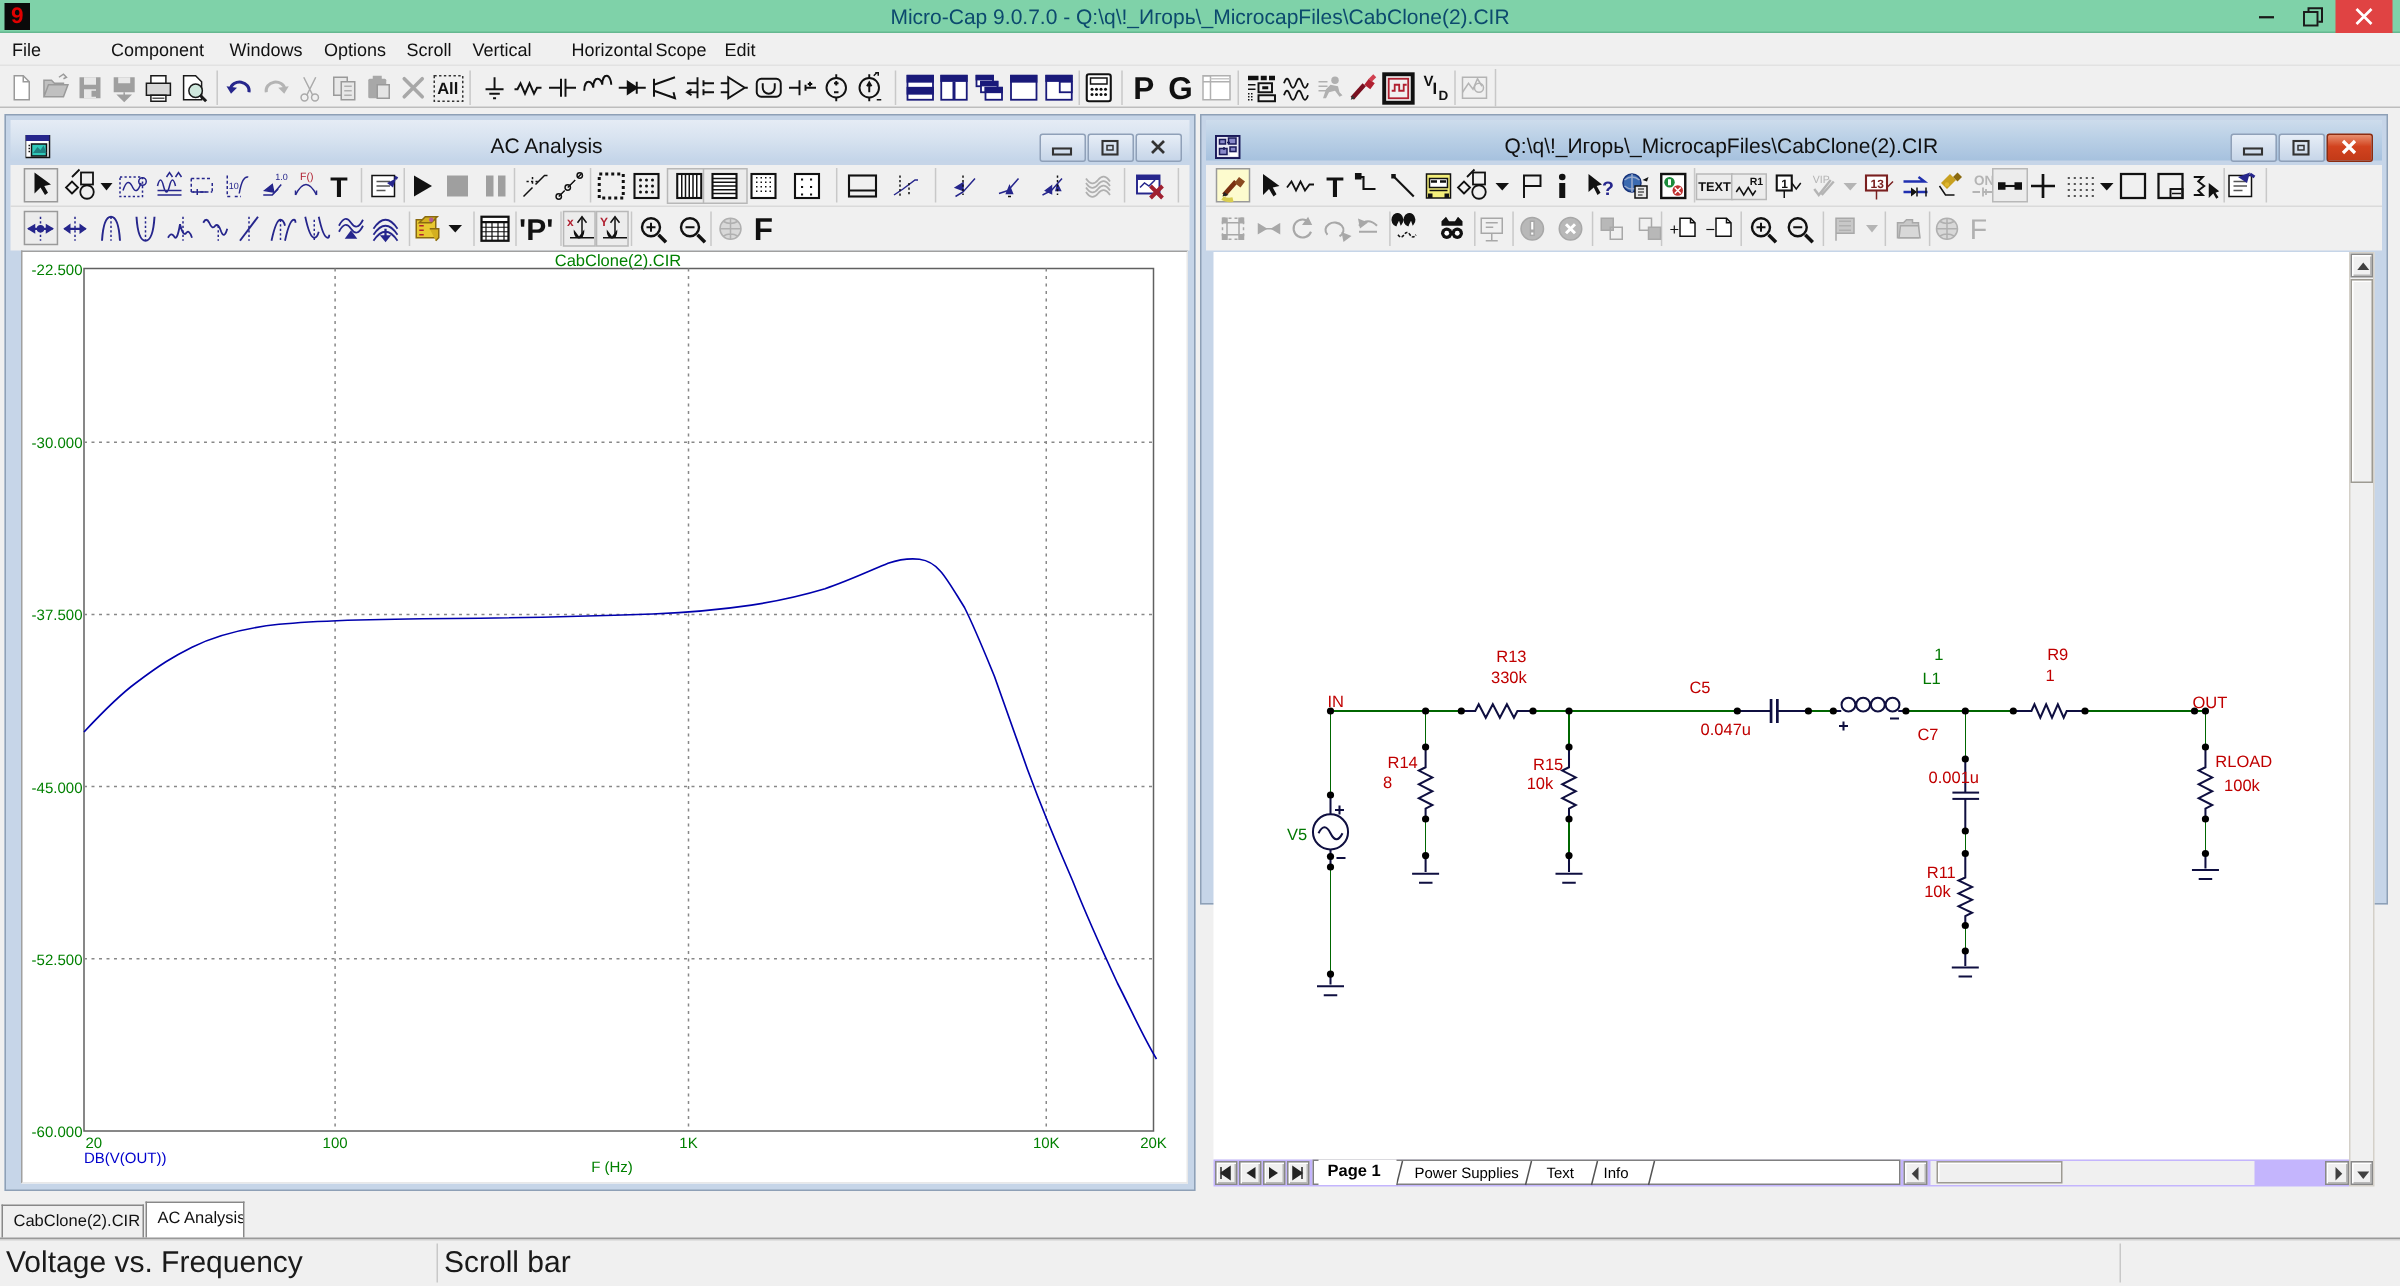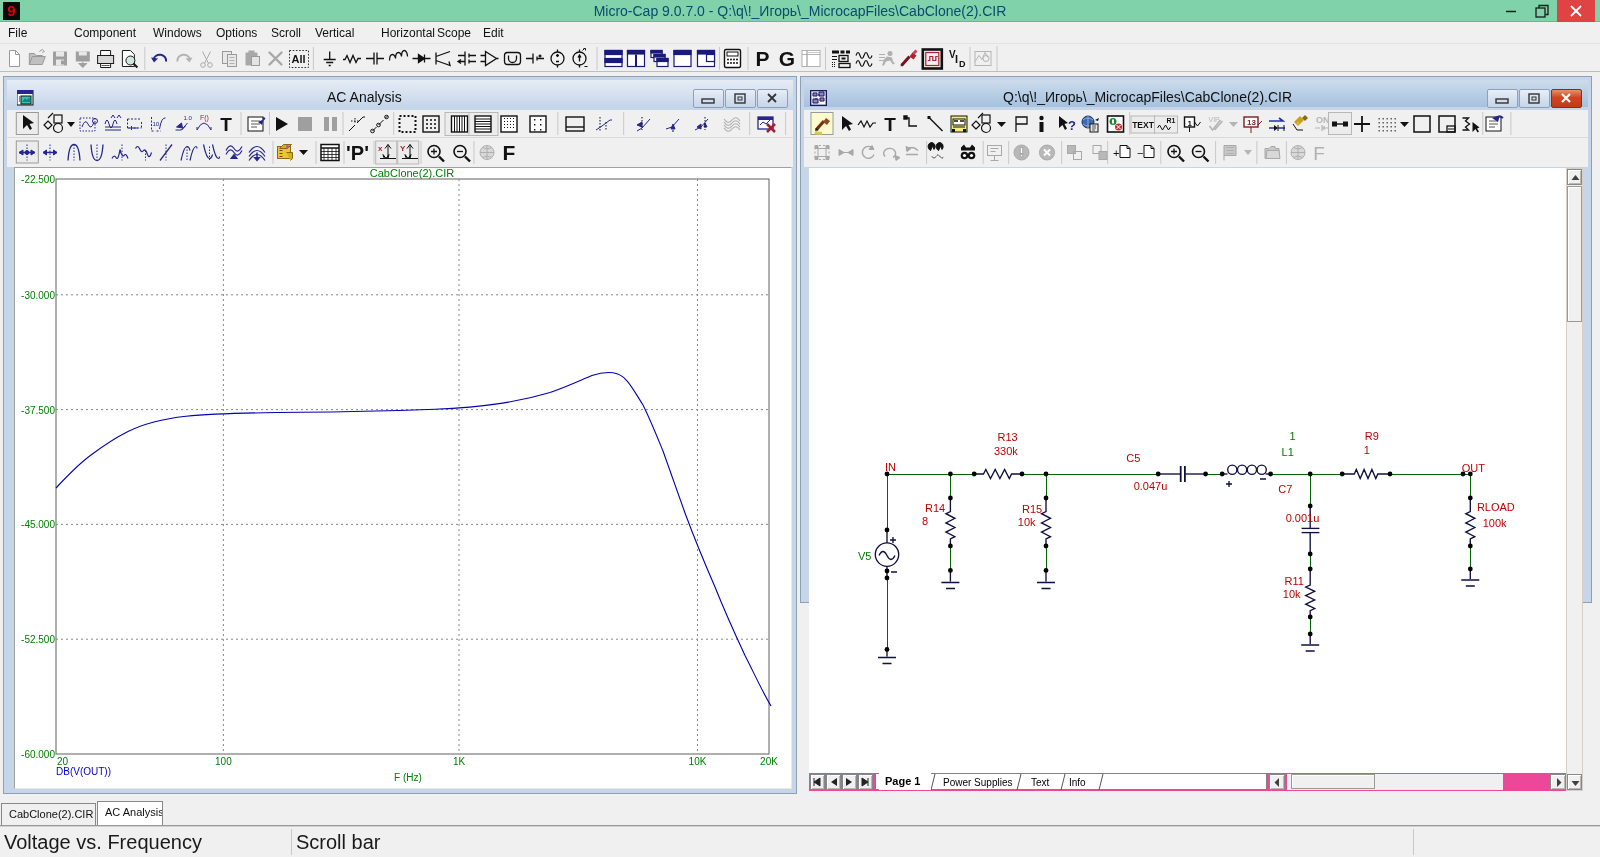--- a/index.html
+++ b/index.html
@@ -945,21 +945,21 @@
     <div style="position:absolute; left:765px; top:91px; width:17px; height:623px; background:#f0f0f0; border:1px solid #d4d0c8;">
       <div class="sbtn" style="position:absolute;left:0;top:0;width:15px;height:16px;"><svg width="15" height="16">
             <path d="M7.5,5 l4,5 h-8 z" fill="#404040"></path>
           </svg></div>
       <div style="position:absolute;left:0;top:17px;width:15px;height:136px;background:#f0f0f0;border:1px solid #9d9a92;box-shadow:inset 1px 1px 0 #fff;"></div>
       <div class="sbtn" style="position:absolute;left:0;bottom:0;width:15px;height:16px;"><svg width="15" height="16">
             <path d="M3.5,6 h8 l-4,5 z" fill="#404040"></path>
           </svg></div>
     </div>
 
-    <div style="position:absolute; left:8px; top:696px; width:757px; height:18px; background:#ec4899; font-size:11px; white-space:nowrap;">
+    <div style="position:absolute; left:8px; top:696px; width:757px; height:18px; background:#c4b5fd; font-size:11px; white-space:nowrap;">
       <div class="sbtn" style="position:absolute;left:1px;top:1px;width:15px;height:16px;"><svg width="13" height="14">
             <path d="M3,7 l6,-4 v8 z M3,3 v8" fill="#222" stroke="#222"></path>
           </svg></div>
       <div class="sbtn" style="position:absolute;left:17px;top:1px;width:15px;height:16px;"><svg width="13" height="14">
             <path d="M4,7 l6,-4 v8 z" fill="#222"></path>
           </svg></div>
       <div class="sbtn" style="position:absolute;left:33px;top:1px;width:15px;height:16px;"><svg width="13" height="14">
             <path d="M9,7 l-6,-4 v8 z" fill="#222"></path>
           </svg></div>
       <div class="sbtn" style="position:absolute;left:49px;top:1px;width:15px;height:16px;"><svg width="13" height="14">

